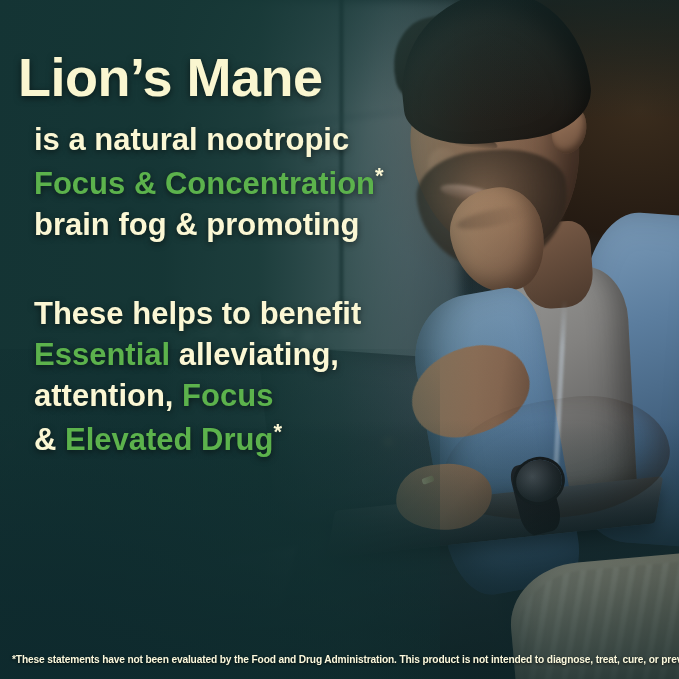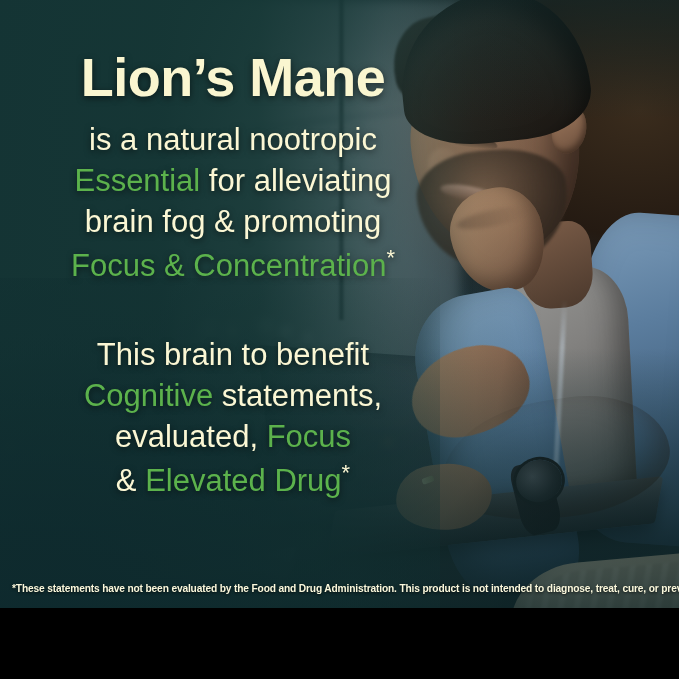--- a/index.html
+++ b/index.html
@@ -3,25 +3,24 @@
 <meta charset="utf-8">
 <style>
   html, body {
     margin: 0;
     padding: 0;
     background: #000;
   }
   #ad-canvas {
     position: relative;
     width: 679px;
-    height: 608px;
+    height: 679px;
     overflow: hidden;
     font-family: "Liberation Sans", sans-serif;
     background: #16302f;
-    text-align: center;
   }
 
   
   .photo-layer {
     position: absolute;
     inset: 0;
     overflow: hidden;
   }
 
   
@@ -343,23 +342,23 @@
   .headline {
     font-size: 54px;
     font-weight: 700;
     letter-spacing: -0.5px;
     line-height: 1.0;
     color: #faf6d0;
     margin: 0 0 16px 0;
     text-shadow: 0 2px 7px rgba(0,0,0,.55);
   }
   .block {
-    margin: 0;
+    margin: 16px;
     font-size: 31px;
-    font-weight: 400;
+    font-weight: 700;
     line-height: 1.32;
     color: #fbf7d4;
     text-shadow: 0 2px 6px rgba(0,0,0,.55);
   }
   .block .line { display: block; white-space: nowrap; }
   .g { color: #5cb24c; }
   .star { color: #fbf7d4; font-size: 22px; vertical-align: super; }
   .block.second { margin-top: 48px; }
 
   .disclaimer {
@@ -437,39 +436,36 @@
 
   <div class="copy">
 
     <h1 class="headline">Lion’s Mane</h1>
 
     <p class="block first">
       <span class="line">
         <span>is a natural nootropic</span>
       </span>
       <span class="line">
-        <span class="g">Essential</span><span> for alleviating</span>
+        <span class="g">Focus &amp; Concentration</span><span class="star">*</span>
       </span>
       <span class="line">
         <span>brain fog &amp; promoting</span>
       </span>
-      <span class="line">
-        <span class="g">Focus &amp; Concentration</span><span class="star">*</span>
-      </span>
     </p>
 
     <p class="block second">
       <span class="line">
-        <span>This brain to benefit</span>
-      </span>
-      <span class="line">
-        <span class="g">Cognitive</span><span> statements,</span>
-      </span>
-      <span class="line">
-        <span>evaluated, </span><span class="g">Focus</span>
+        <span>These helps to benefit</span>
+      </span>
+      <span class="line">
+        <span class="g">Essential</span><span> alleviating,</span>
+      </span>
+      <span class="line">
+        <span>attention, </span><span class="g">Focus</span>
       </span>
       <span class="line">
         <span>&amp; </span><span class="g">Elevated Drug</span><span class="star">*</span>
       </span>
     </p>
   </div>
 
   <div class="disclaimer">*These statements have not been evaluated by the Food and Drug Administration. This product is not intended to diagnose, treat, cure, or prevent any disease</div>
 
 </div>

